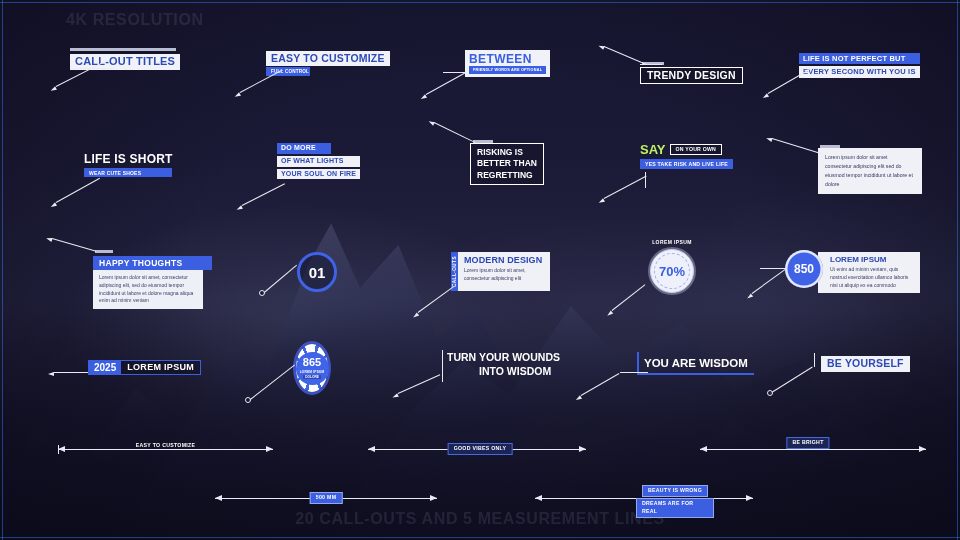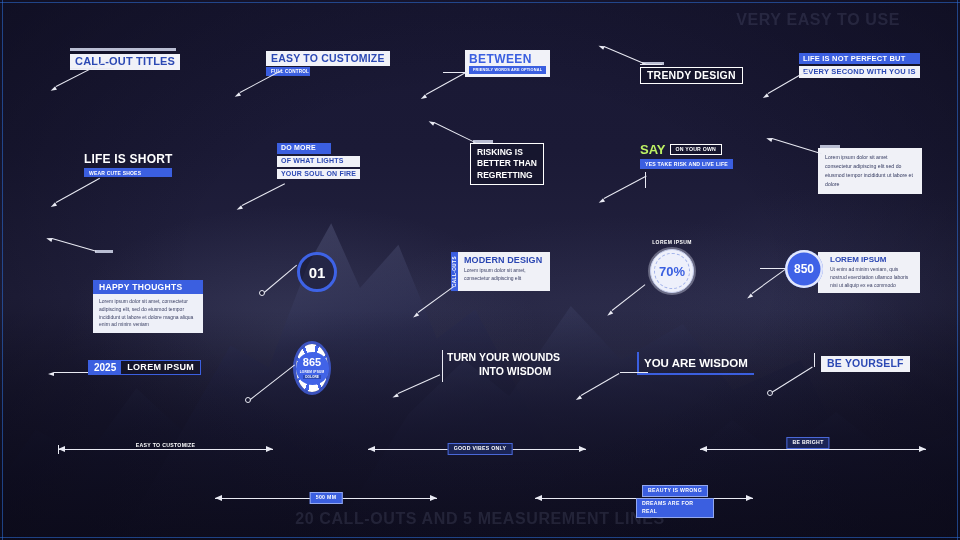--- a/index.html
+++ b/index.html
@@ -219,21 +219,21 @@
     </div>
     <div class="fog"></div>
     <div class="vign"></div>
   </div>
 
   <div class="frame-line fl-top"></div>
   <div class="frame-line fl-bottom"></div>
   <div class="frame-line fl-left"></div>
   <div class="frame-line fl-right"></div>
 
-  <div class="watermark" id="wm-tr">VERY EASY TO USE</div>
+  <div class="watermark" id="wm-tl">4K RESOLUTION</div>
   <div class="watermark" id="wm-b">20 CALL-OUTS AND 5 MEASUREMENT LINES</div>
 
   <div class="co" style="left:70px; top:48px;">
     <div class="bar-top" style="width:106px;"></div>
     <div class="chip chip-white" style="font-size:11px; padding:1px 5px;">CALL-OUT TITLES</div>
   </div>
   <div class="leader" style="left:56px; top:86px; width:58px; transform:rotate(-27deg);"></div>
   <div class="arrowhead" style="left:56px; top:86px; transform:rotate(153deg);"></div>
   <div class="elbow-h" style="left:70px; top:68px; width:44px;"></div>
 
@@ -309,21 +309,21 @@
   <div class="co" style="left:818px; top:145px;">
     <div class="bar-top" style="width:20px; margin-left:2px;"></div>
     <div class="panel-white" style="width:104px;">
       <div style="font-size:5.2px; line-height:1.75; color:#343a60;">Lorem ipsum dolor sit amet consectetur adipiscing elit sed do eiusmod tempor incididunt ut labore et dolore</div>
     </div>
   </div>
   <div class="leader" style="left:772px; top:138px; width:52px; transform:rotate(17deg);"></div>
   <div class="arrowhead" style="left:772px; top:138px; transform:rotate(197deg);"></div>
 
   <div class="co" style="left:93px; top:256px;">
-    <div class="hdr-blue" style="width:110px;margin-top:24px;">HAPPY THOUGHTS</div>
+    <div class="hdr-blue" style="width:119px;">HAPPY THOUGHTS</div>
     <div class="body-white" style="width:110px;">Lorem ipsum dolor sit amet, consectetur adipiscing elit, sed do eiusmod tempor incididunt ut labore et dolore magna aliqua enim ad minim veniam</div>
   </div>
   <div class="bar-top" style="position:absolute; left:95px; top:250px; width:18px;"></div>
   <div class="leader" style="left:52px; top:238px; width:46px; transform:rotate(16deg);"></div>
   <div class="arrowhead" style="left:52px; top:238px; transform:rotate(196deg);"></div>
 
   <div class="circ ring-01" style="left:297px; top:252px;">
     <span>01</span>
   </div>
   <div class="leader" style="left:263px; top:293px; width:44px; transform:rotate(-40deg);"></div>

